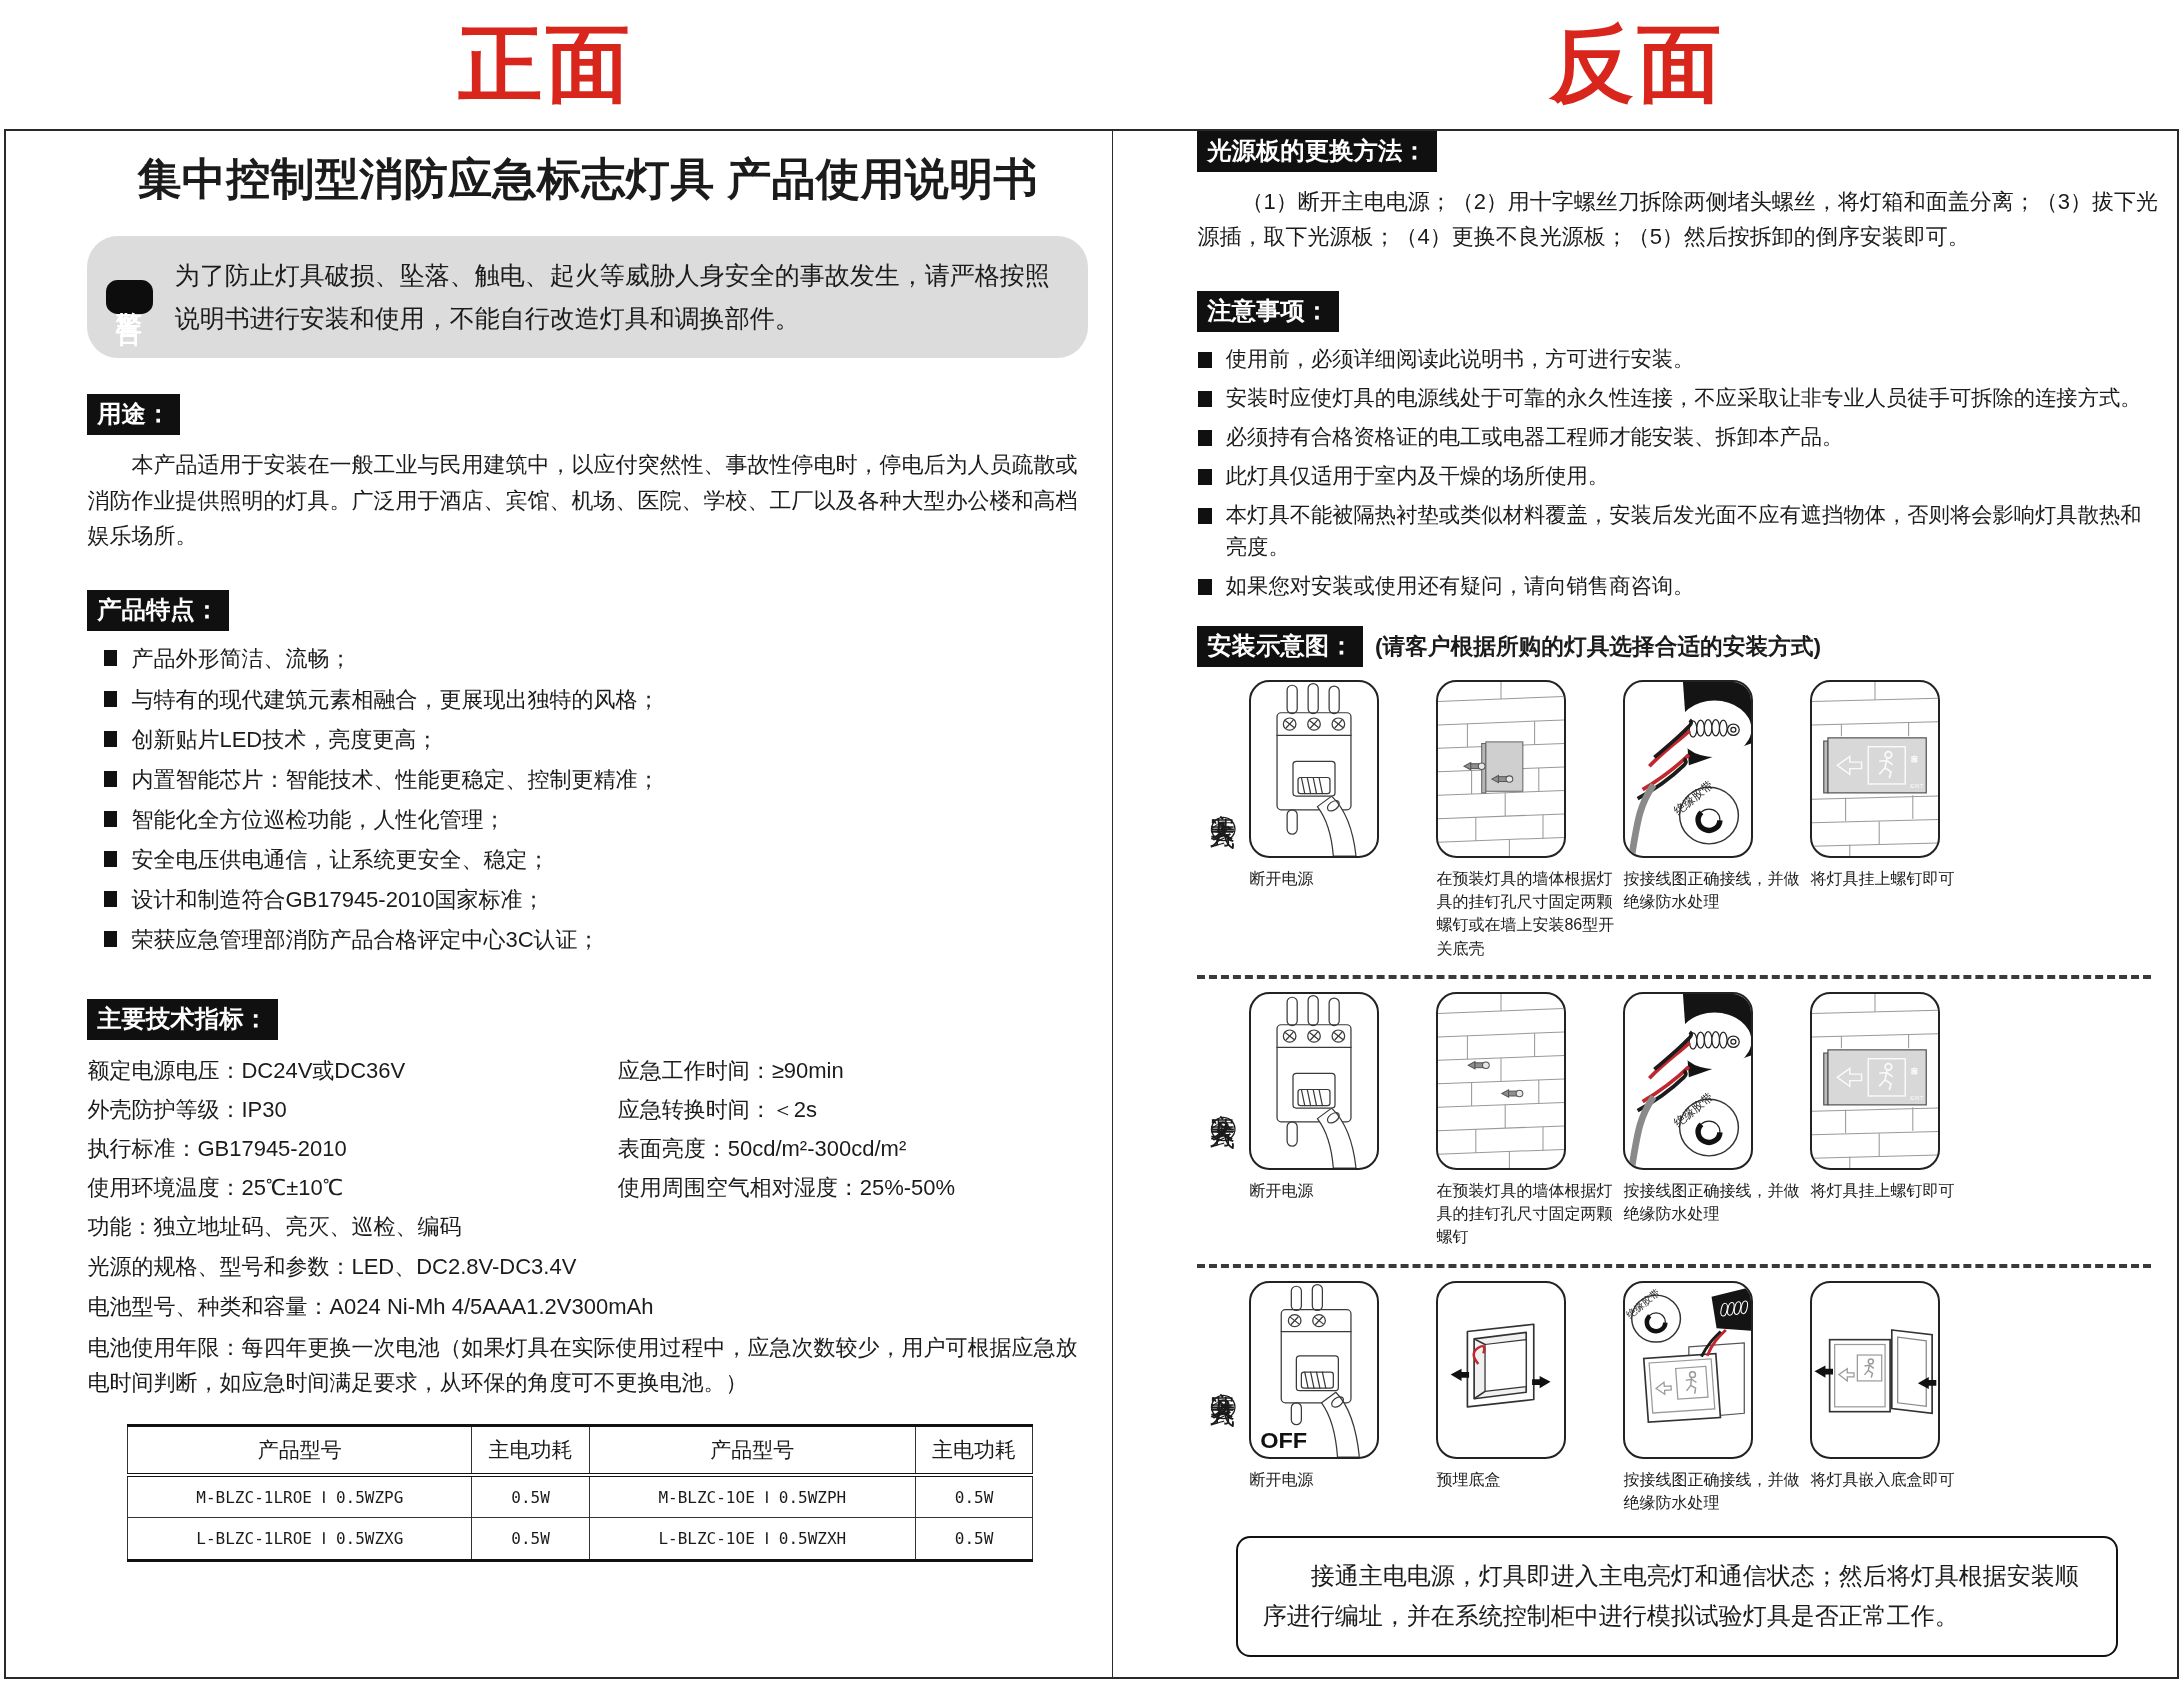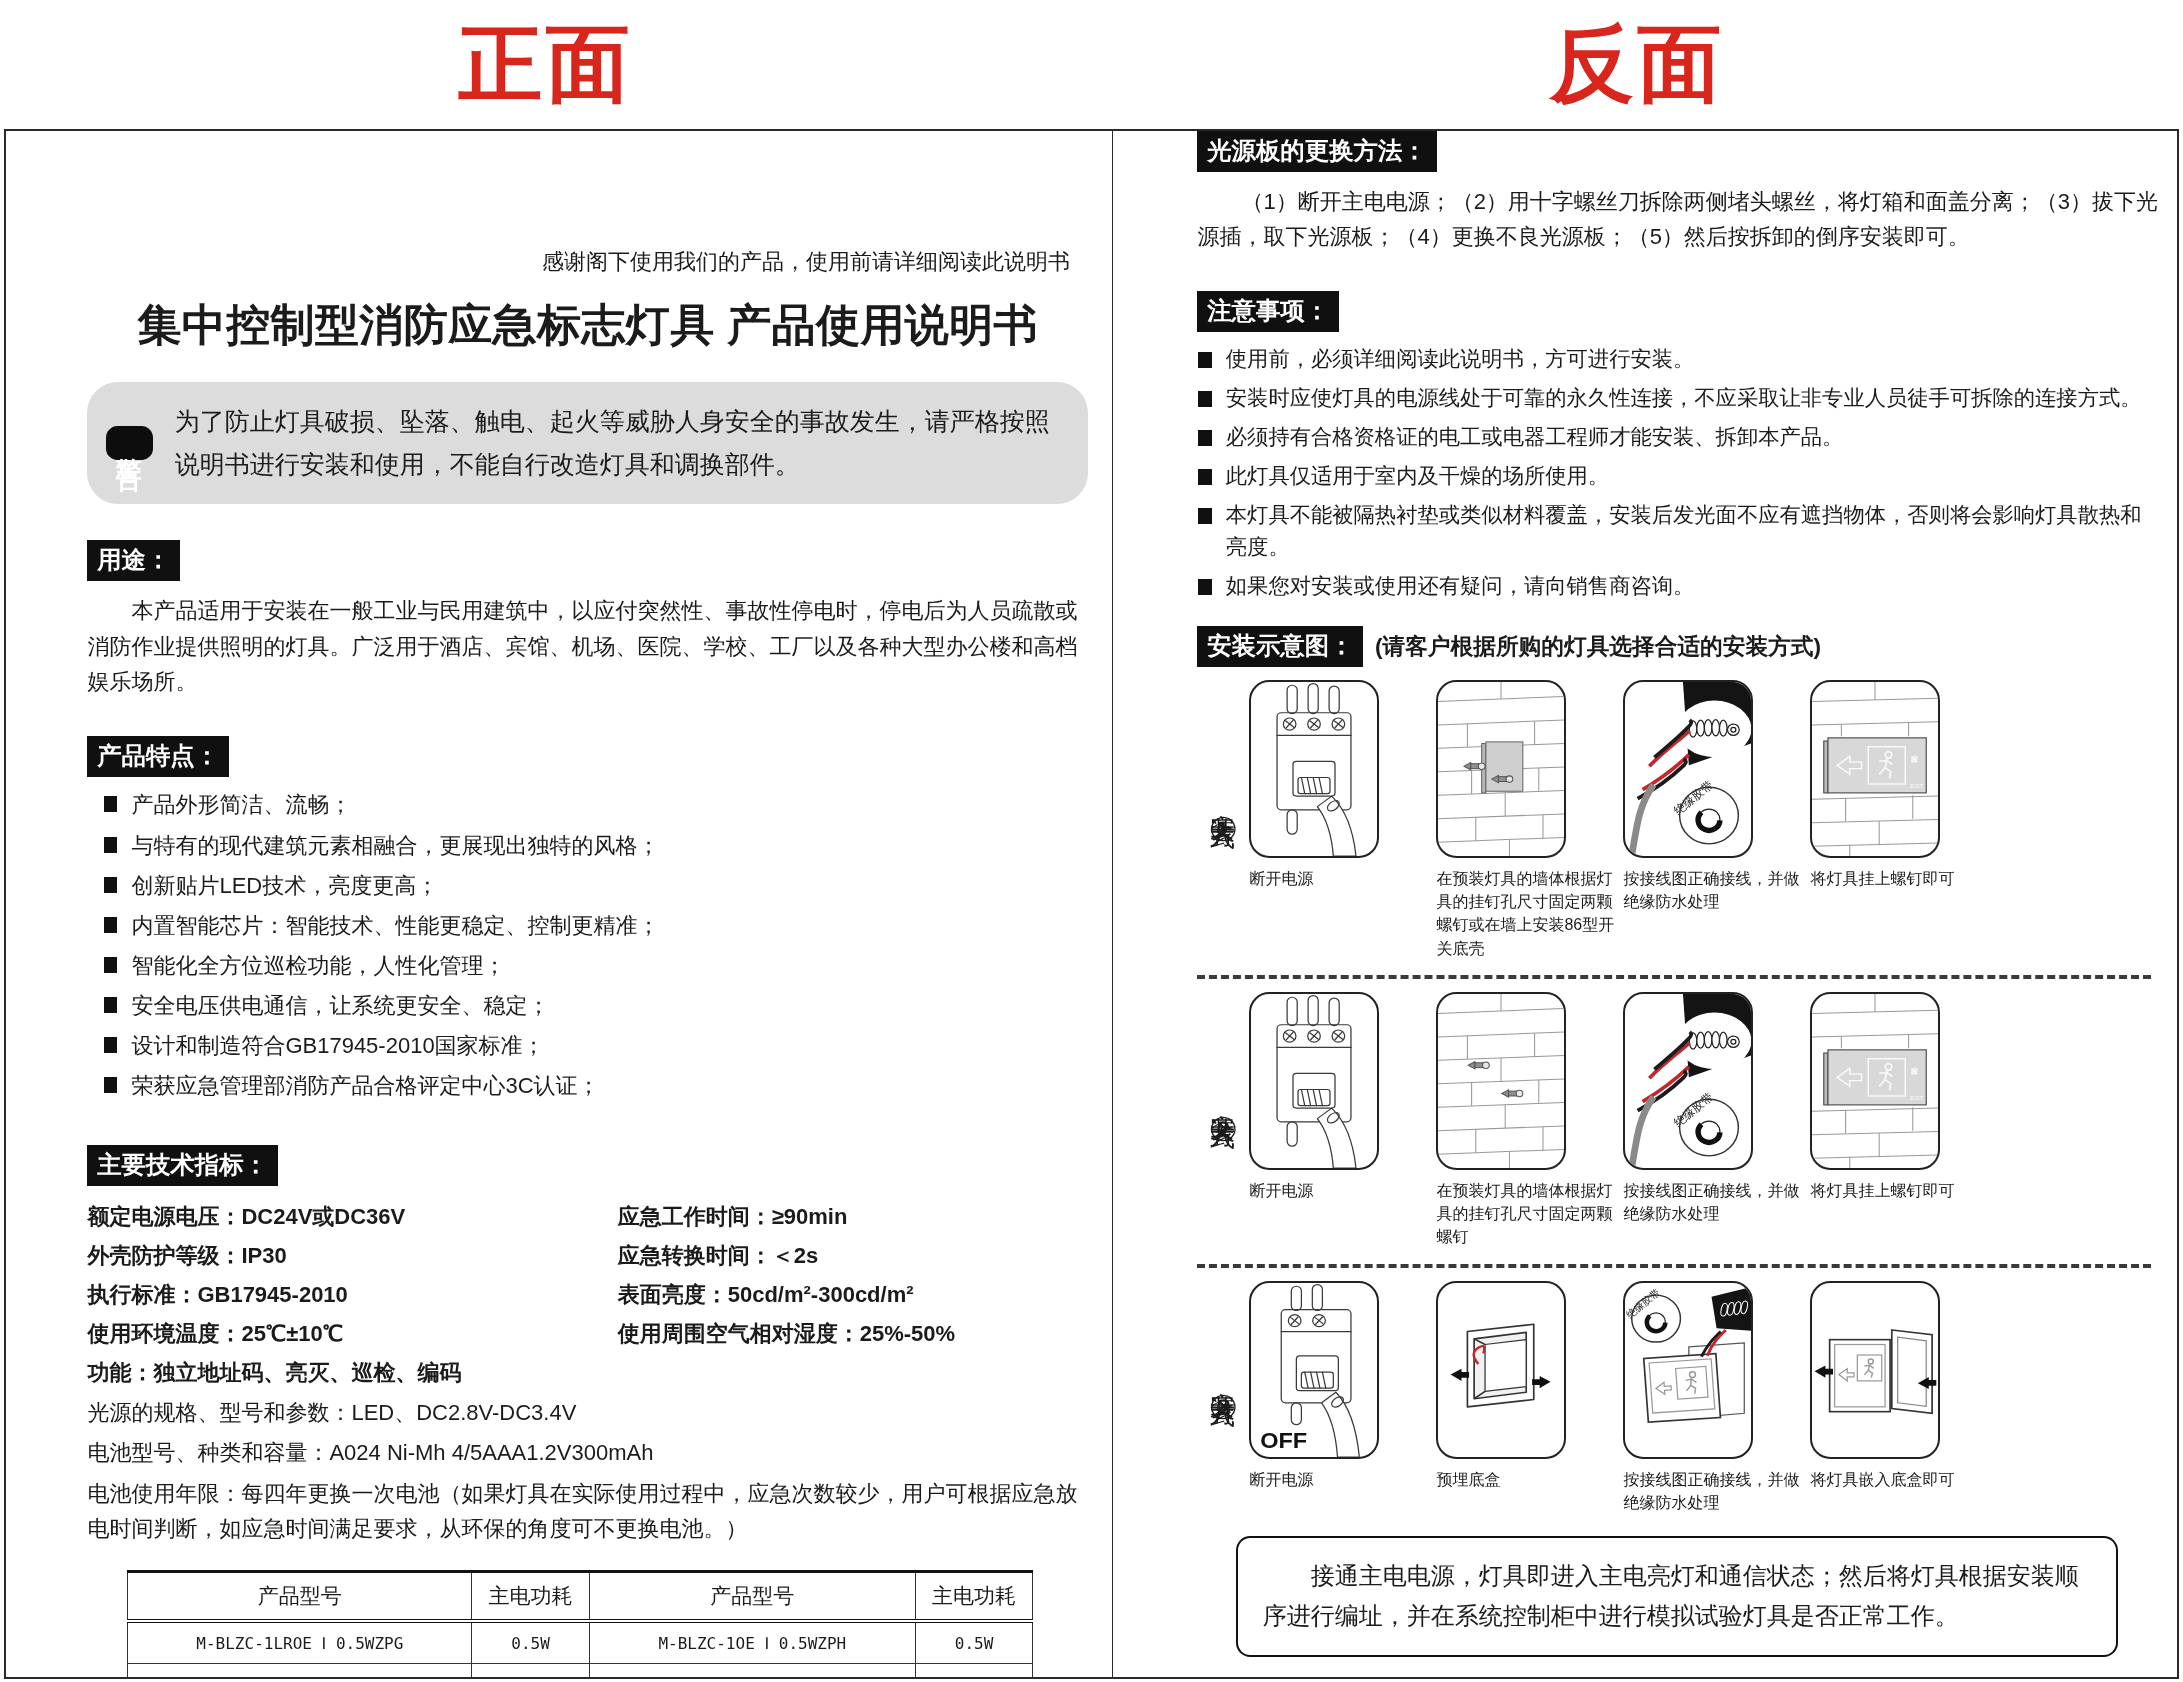--- a/index.html
+++ b/index.html
@@ -29,21 +29,21 @@
     width:13.3px; height:16px; background:#101010; }
   
   .thanks { margin-top:116px; text-align:right; padding-right:18px; font-size:22px; }
   .main-title { margin-top:18.7px; text-align:center; font-size:44px; font-weight:bold; letter-spacing:0.4px; }
   .warn-box { margin-top:27.5px; background:#dcdcdc; border-radius:31px;
     padding:18px 22px 18px 18.7px; display:flex; align-items:center; gap:21.3px; }
   .warn-badge { background:#0d0d0d; color:#fff; border-radius:11.6px;
     writing-mode:vertical-rl; text-orientation:upright;
     font-size:26px; font-weight:bold; padding:10.7px 6.2px; letter-spacing:6.2px; flex:0 0 auto; }
   .warn-text { font-size:25px; line-height:1.72; }
-  .spec-grid { display:grid; grid-template-columns:53% 47%; margin-top:13.3px; row-gap:6.2px;font-weight:bold; }
+  .spec-grid { display:grid; grid-template-columns:53% 47%; margin-top:13.3px; row-gap:6.2px; }
   .spec { font-size:22px; line-height:1.5; }
   .spec-extra { font-size:22px; line-height:1.58; margin-top:6.2px; }
   table.models { border-collapse:collapse; width:906px; margin:23px 0 0 40px;
     text-align:center; font-size:21px; }
   table.models th { font-weight:normal; border:1.3px solid #333;
     border-top:3.1px solid #111; border-bottom:4.4px double #111; padding:9px 3.6px; }
   table.models td { border:1.3px solid #333; padding:10.7px 3.6px;
     font-family:"DejaVu Sans Mono", monospace; font-size:16px; }
   table.models tr:last-child td { border-bottom:3.1px solid #111; }
   .mt-sec { margin-top:36px; }
@@ -72,21 +72,20 @@
 <body>
 
 <div class="top-labels">
   <div class="top-label">正面</div>
   <div class="top-label">反面</div>
 </div>
 
 <div class="sheet">
 
   <div class="page front">
-    <div class="thanks">感谢阁下使用我们的产品，使用前请详细阅读此说明书</div>
     <div class="main-title">集中控制型消防应急标志灯具 产品使用说明书</div>
 
     <div class="warn-box">
       <div class="warn-badge">警告</div>
       <div class="warn-text">为了防止灯具破损、坠落、触电、起火等威胁人身安全的事故发生，请严格按照说明书进行安装和使用，不能自行改造灯具和调换部件。</div>
     </div>
 
     <div><span class="sec-head mt-sec">用途：</span></div>
     <p class="para">本产品适用于安装在一般工业与民用建筑中，以应付突然性、事故性停电时，停电后为人员疏散或消防作业提供照明的灯具。广泛用于酒店、宾馆、机场、医院、学校、工厂以及各种大型办公楼和高档娱乐场所。</p>
 

